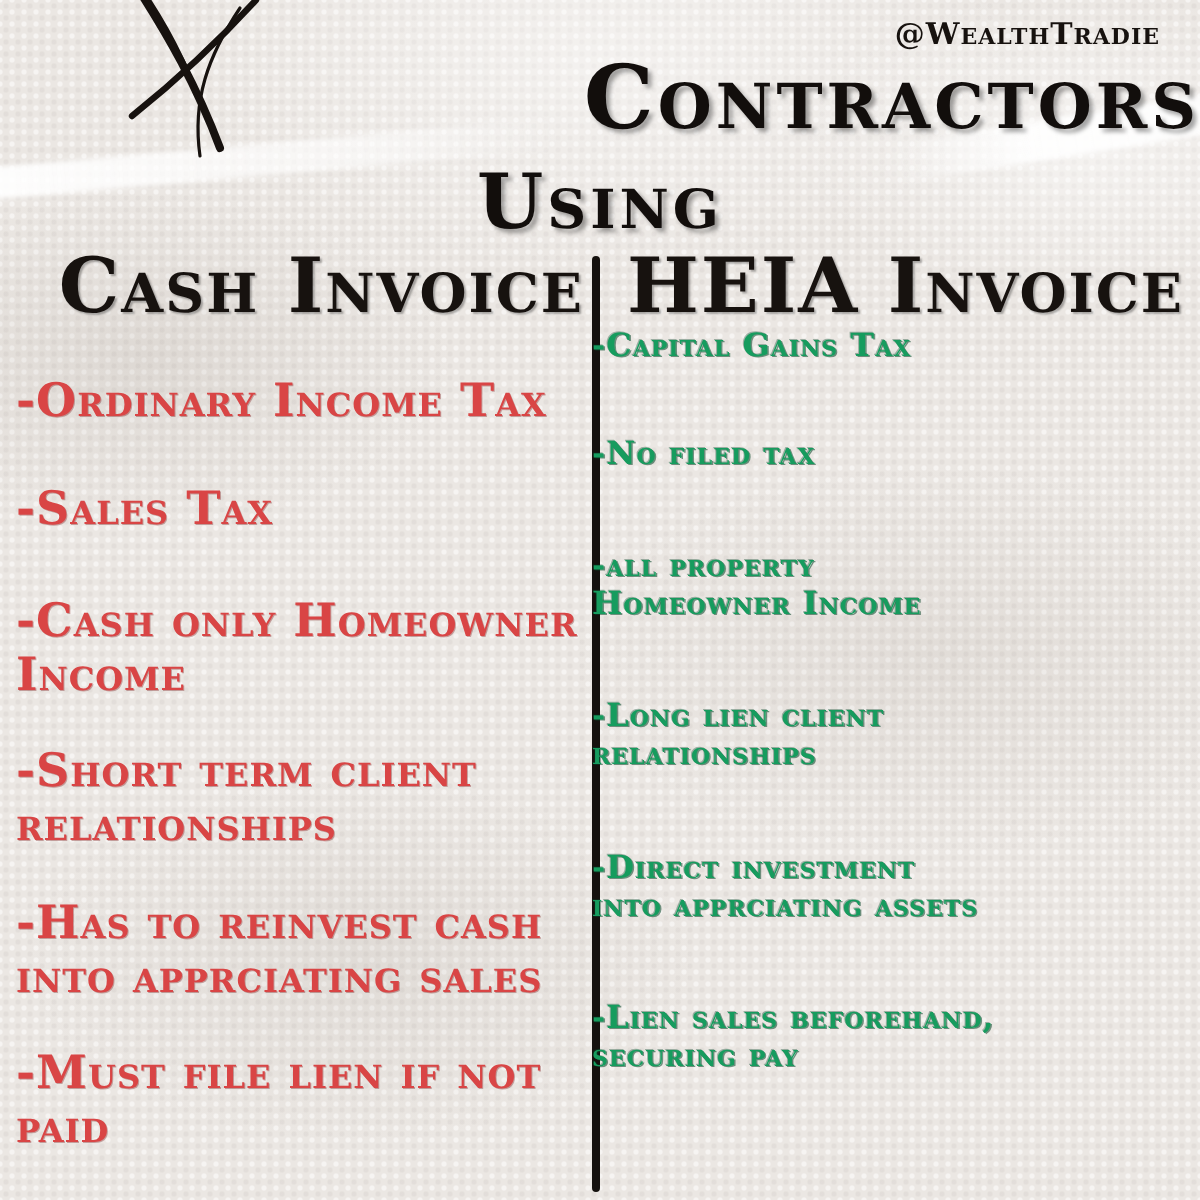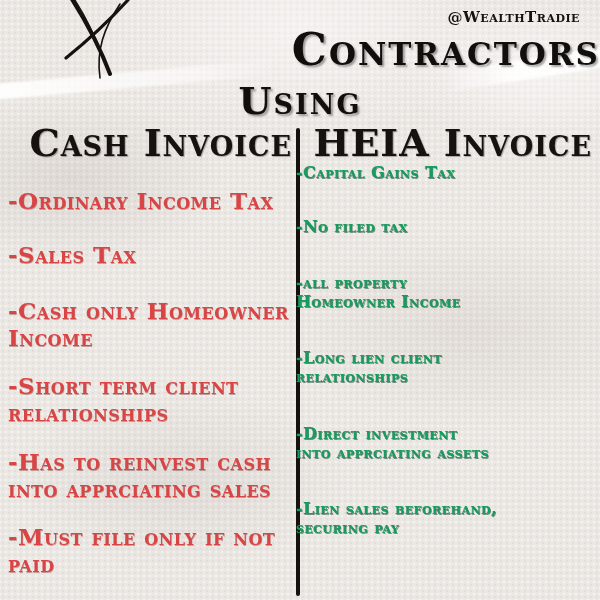--- a/index.html
+++ b/index.html
@@ -109,21 +109,21 @@
 
   <div class="col-left">
     <div class="item row-0">-Ordinary Income Tax</div>
     <div class="item row-1">-Sales Tax</div>
     <div class="item row-2">-Cash only Homeowner
 Income</div>
     <div class="item row-3">-Short term client
 relationships</div>
     <div class="item row-4">-Has to reinvest cash
 into apprciating sales</div>
-    <div class="item row-5">-Must file only if not
+    <div class="item row-5">-Must file lien if not
 paid</div>
   </div>
 
   <div class="col-right">
     <div class="item row-0">-Capital Gains Tax</div>
     <div class="item row-1">-No filed tax</div>
     <div class="item row-2">-all property
 Homeowner Income</div>
     <div class="item row-3">-Long lien client
 relationships</div>

